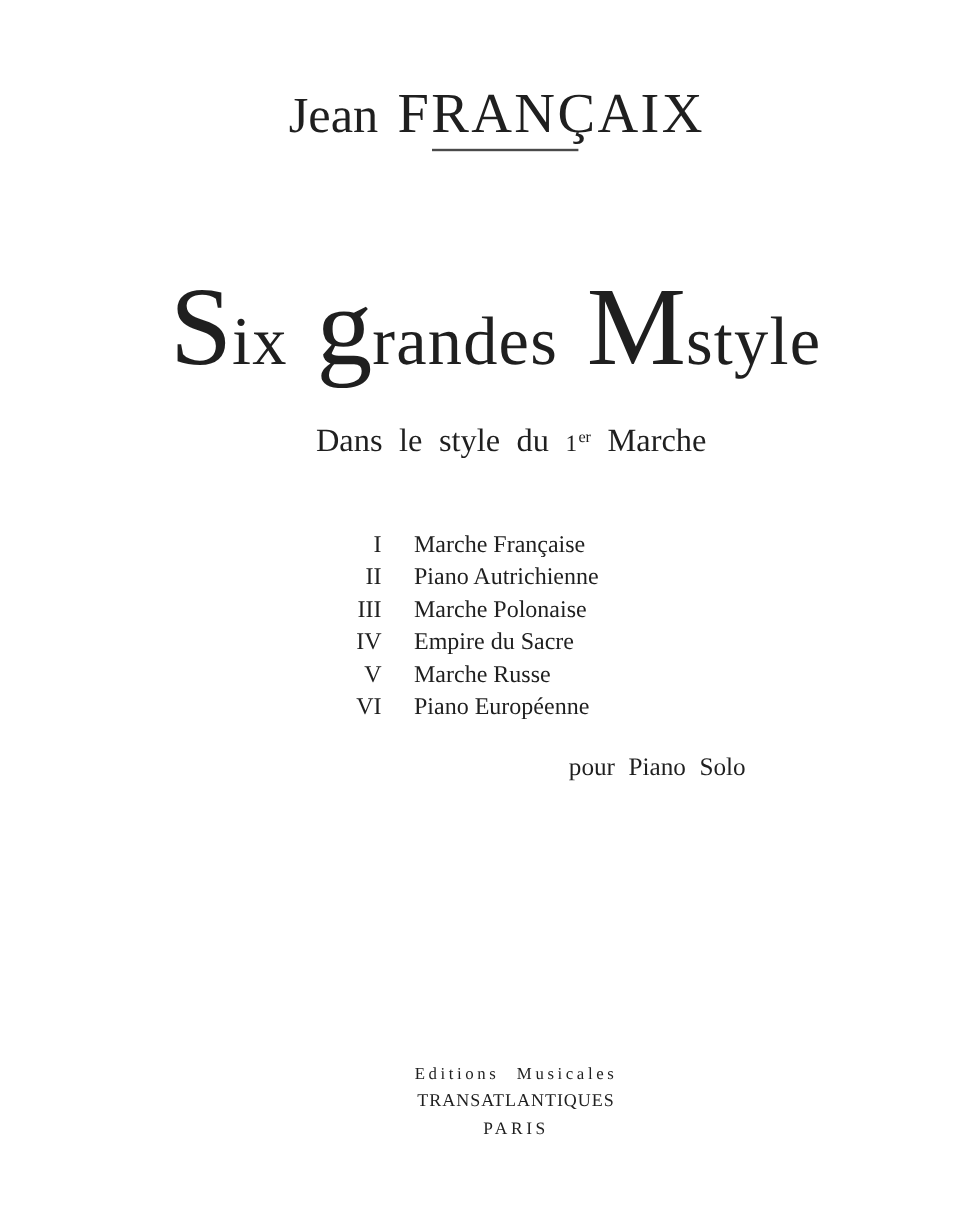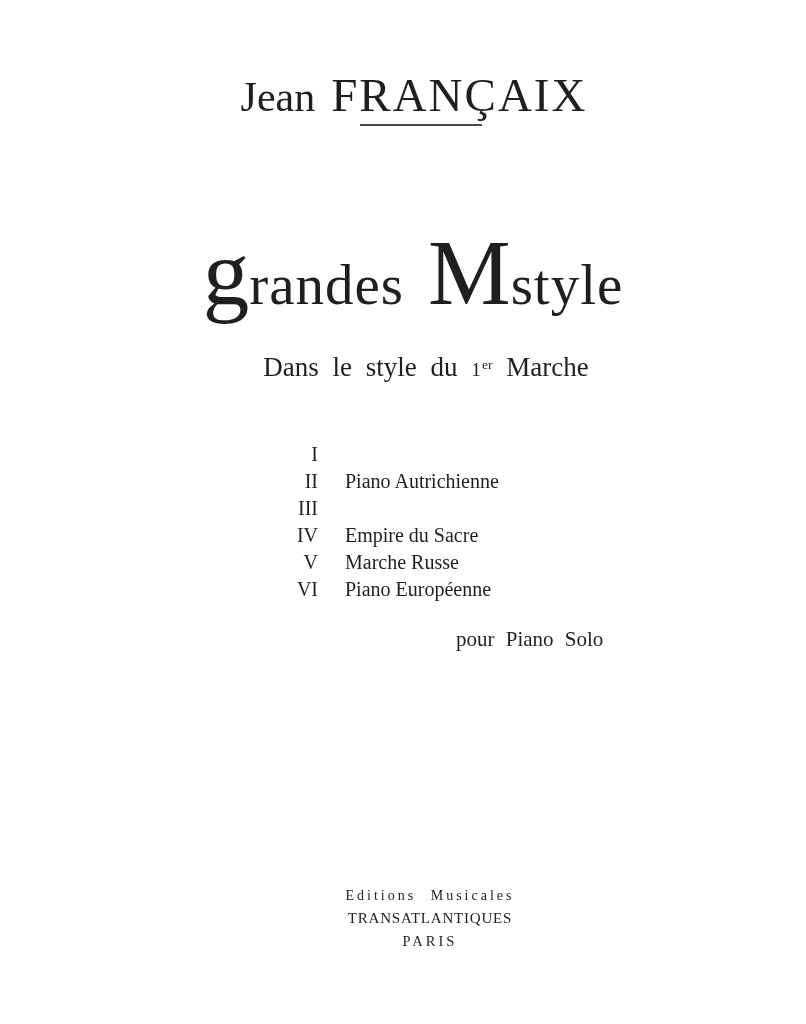--- a/index.html
+++ b/index.html
@@ -68,21 +68,21 @@
     top: 441px; left: 260px;
     font-size: 20px;
   }
   .movement { display: flex; height: 27px; line-height: 27px; white-space: nowrap; }
   .numeral { display: inline-block; width: 58px; text-align: right; }
   .mname { margin-left: 27px; }
 
   
   .instrumentation {
     position: absolute;
-    top: 627px; left: 456px;
+    top: 627px; left: 474px;
     font-size: 21px;
     word-spacing: 6px;
     white-space: nowrap;
   }
 
   
   .publisher {
     position: absolute;
     top: 884px; left: 0; right: 0;
     text-align: center;
@@ -96,40 +96,43 @@
 <body>
 
 <div class="page">
 
   <div class="composer">
     <span class="first">Jean</span><span class="last">FRANÇAIX</span>
   </div>
   <div class="composer-underline"></div>
 
   <div class="worktitle">
+    <span class="word"><span class="init">S</span><span>ix</span></span>
     <span class="word"><span class="init">g</span><span>randes</span></span>
     <span class="word"><span class="init">M</span><span>style</span></span>
   </div>
 
   <div class="subtitle">
     <span>Dans le style du</span>
     <span class="ord">1</span><span class="ordsup">er</span>
     <span>Marche</span>
   </div>
 
   <div class="movements">
     <div class="movement">
       <span class="numeral">I</span>
+      <span class="mname">Marche Française</span>
     </div>
     <div class="movement">
       <span class="numeral">II</span>
       <span class="mname">Piano Autrichienne</span>
     </div>
     <div class="movement">
       <span class="numeral">III</span>
+      <span class="mname">Marche Polonaise</span>
     </div>
     <div class="movement">
       <span class="numeral">IV</span>
       <span class="mname">Empire du Sacre</span>
     </div>
     <div class="movement">
       <span class="numeral">V</span>
       <span class="mname">Marche Russe</span>
     </div>
     <div class="movement">

